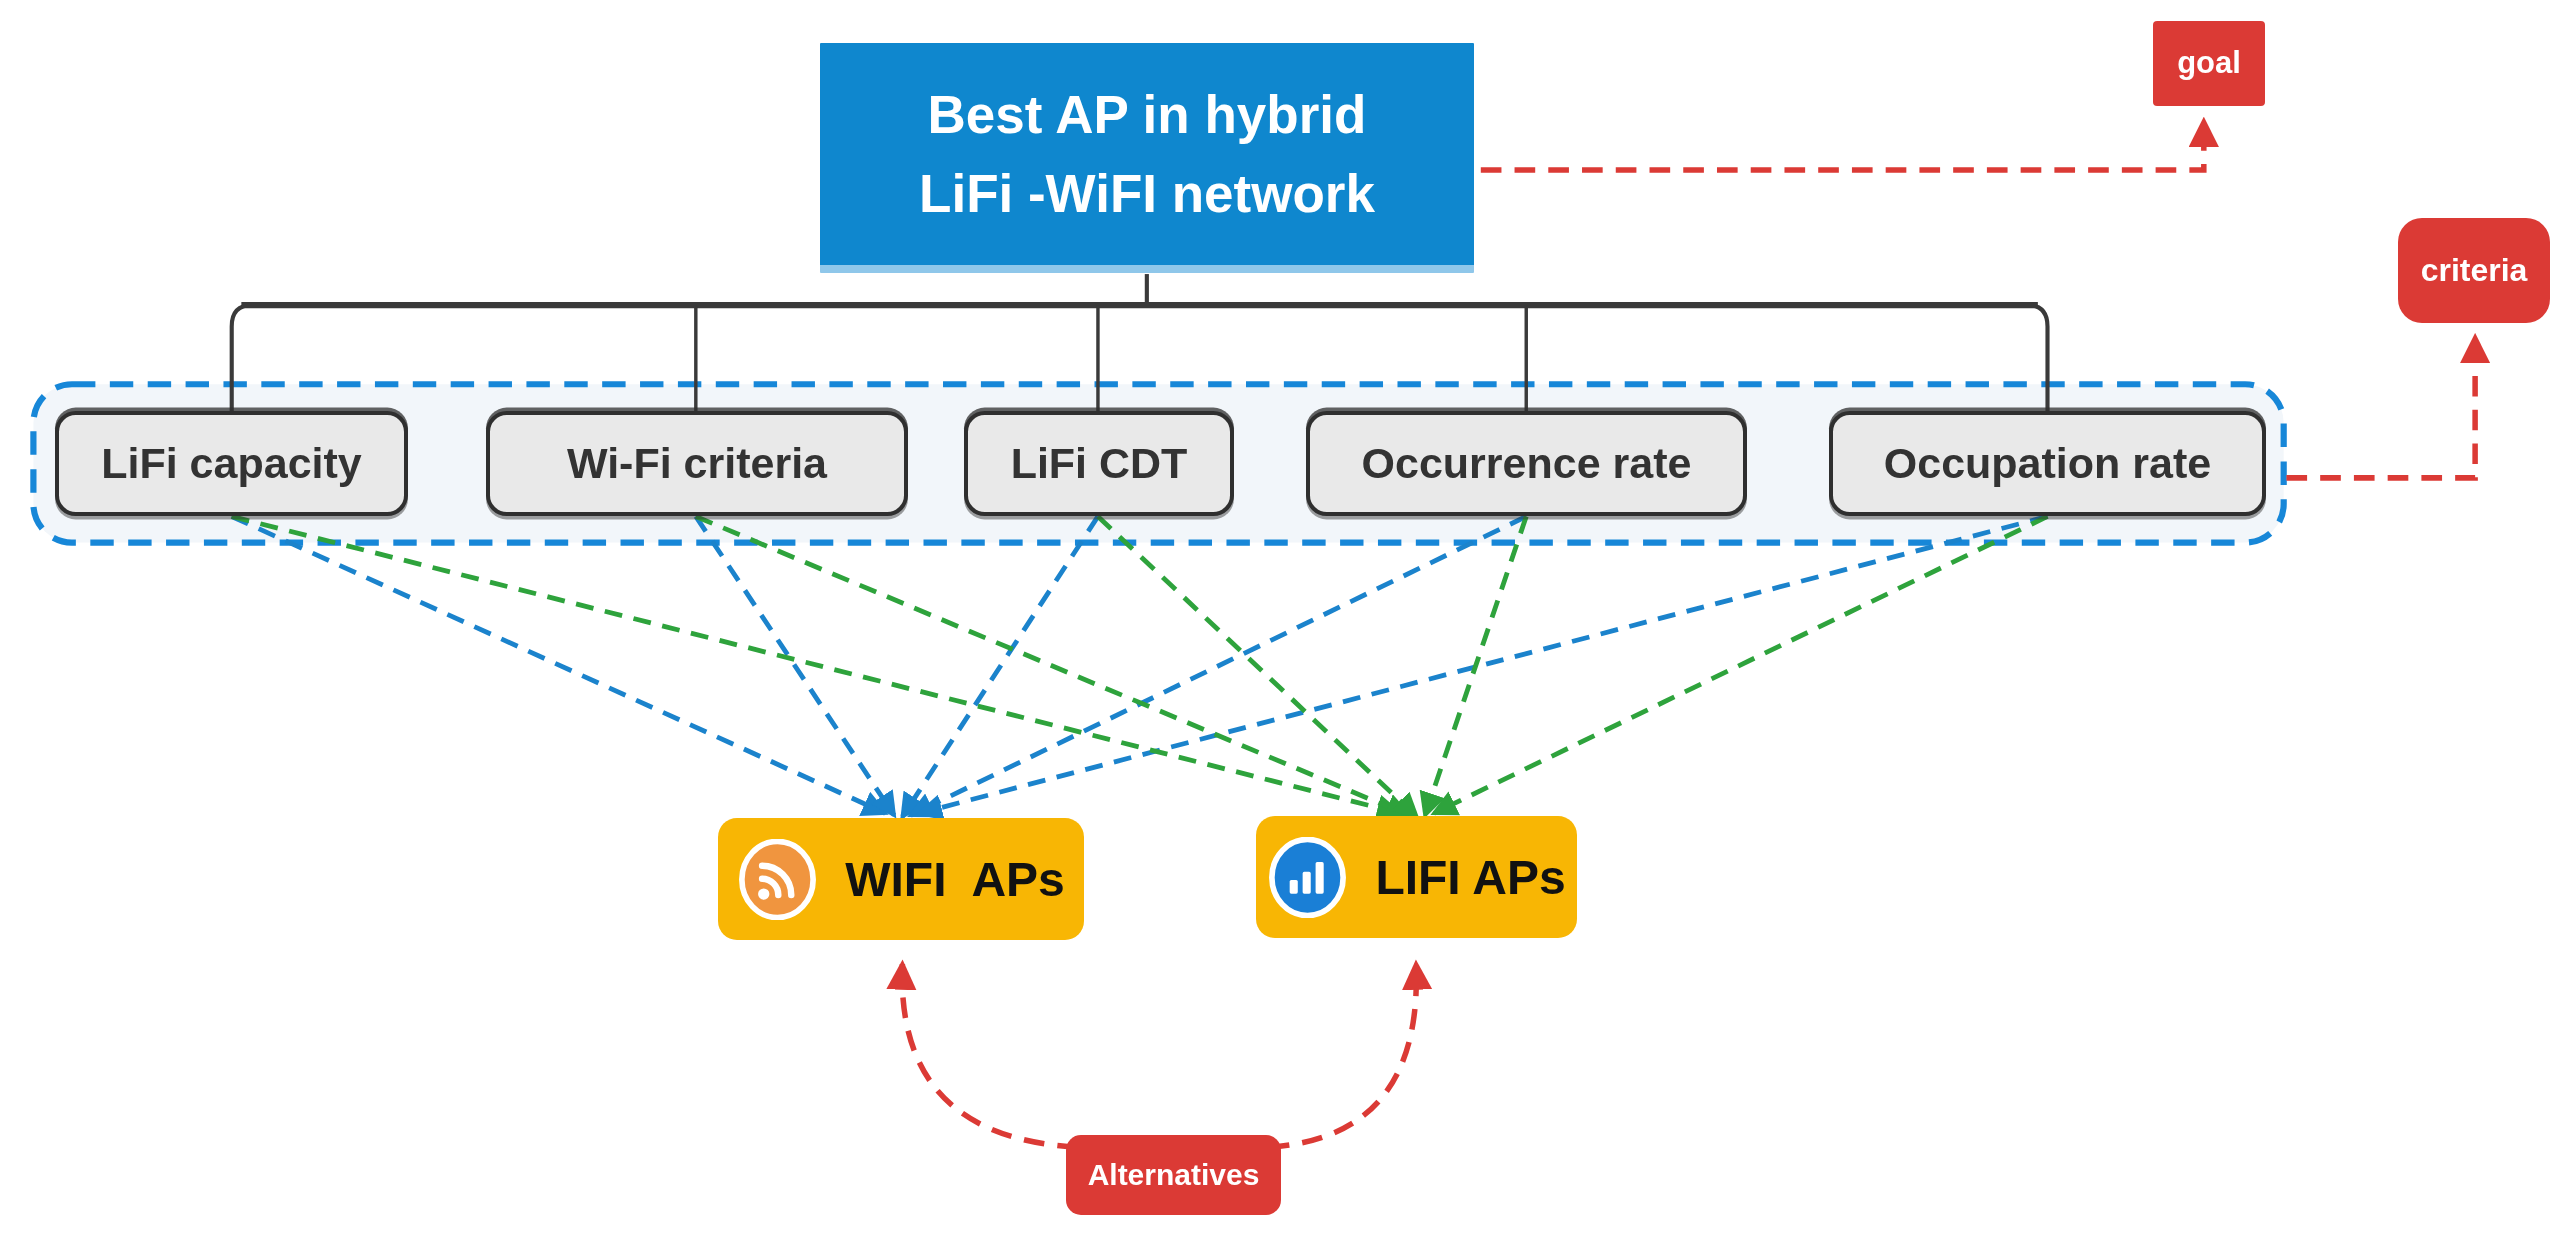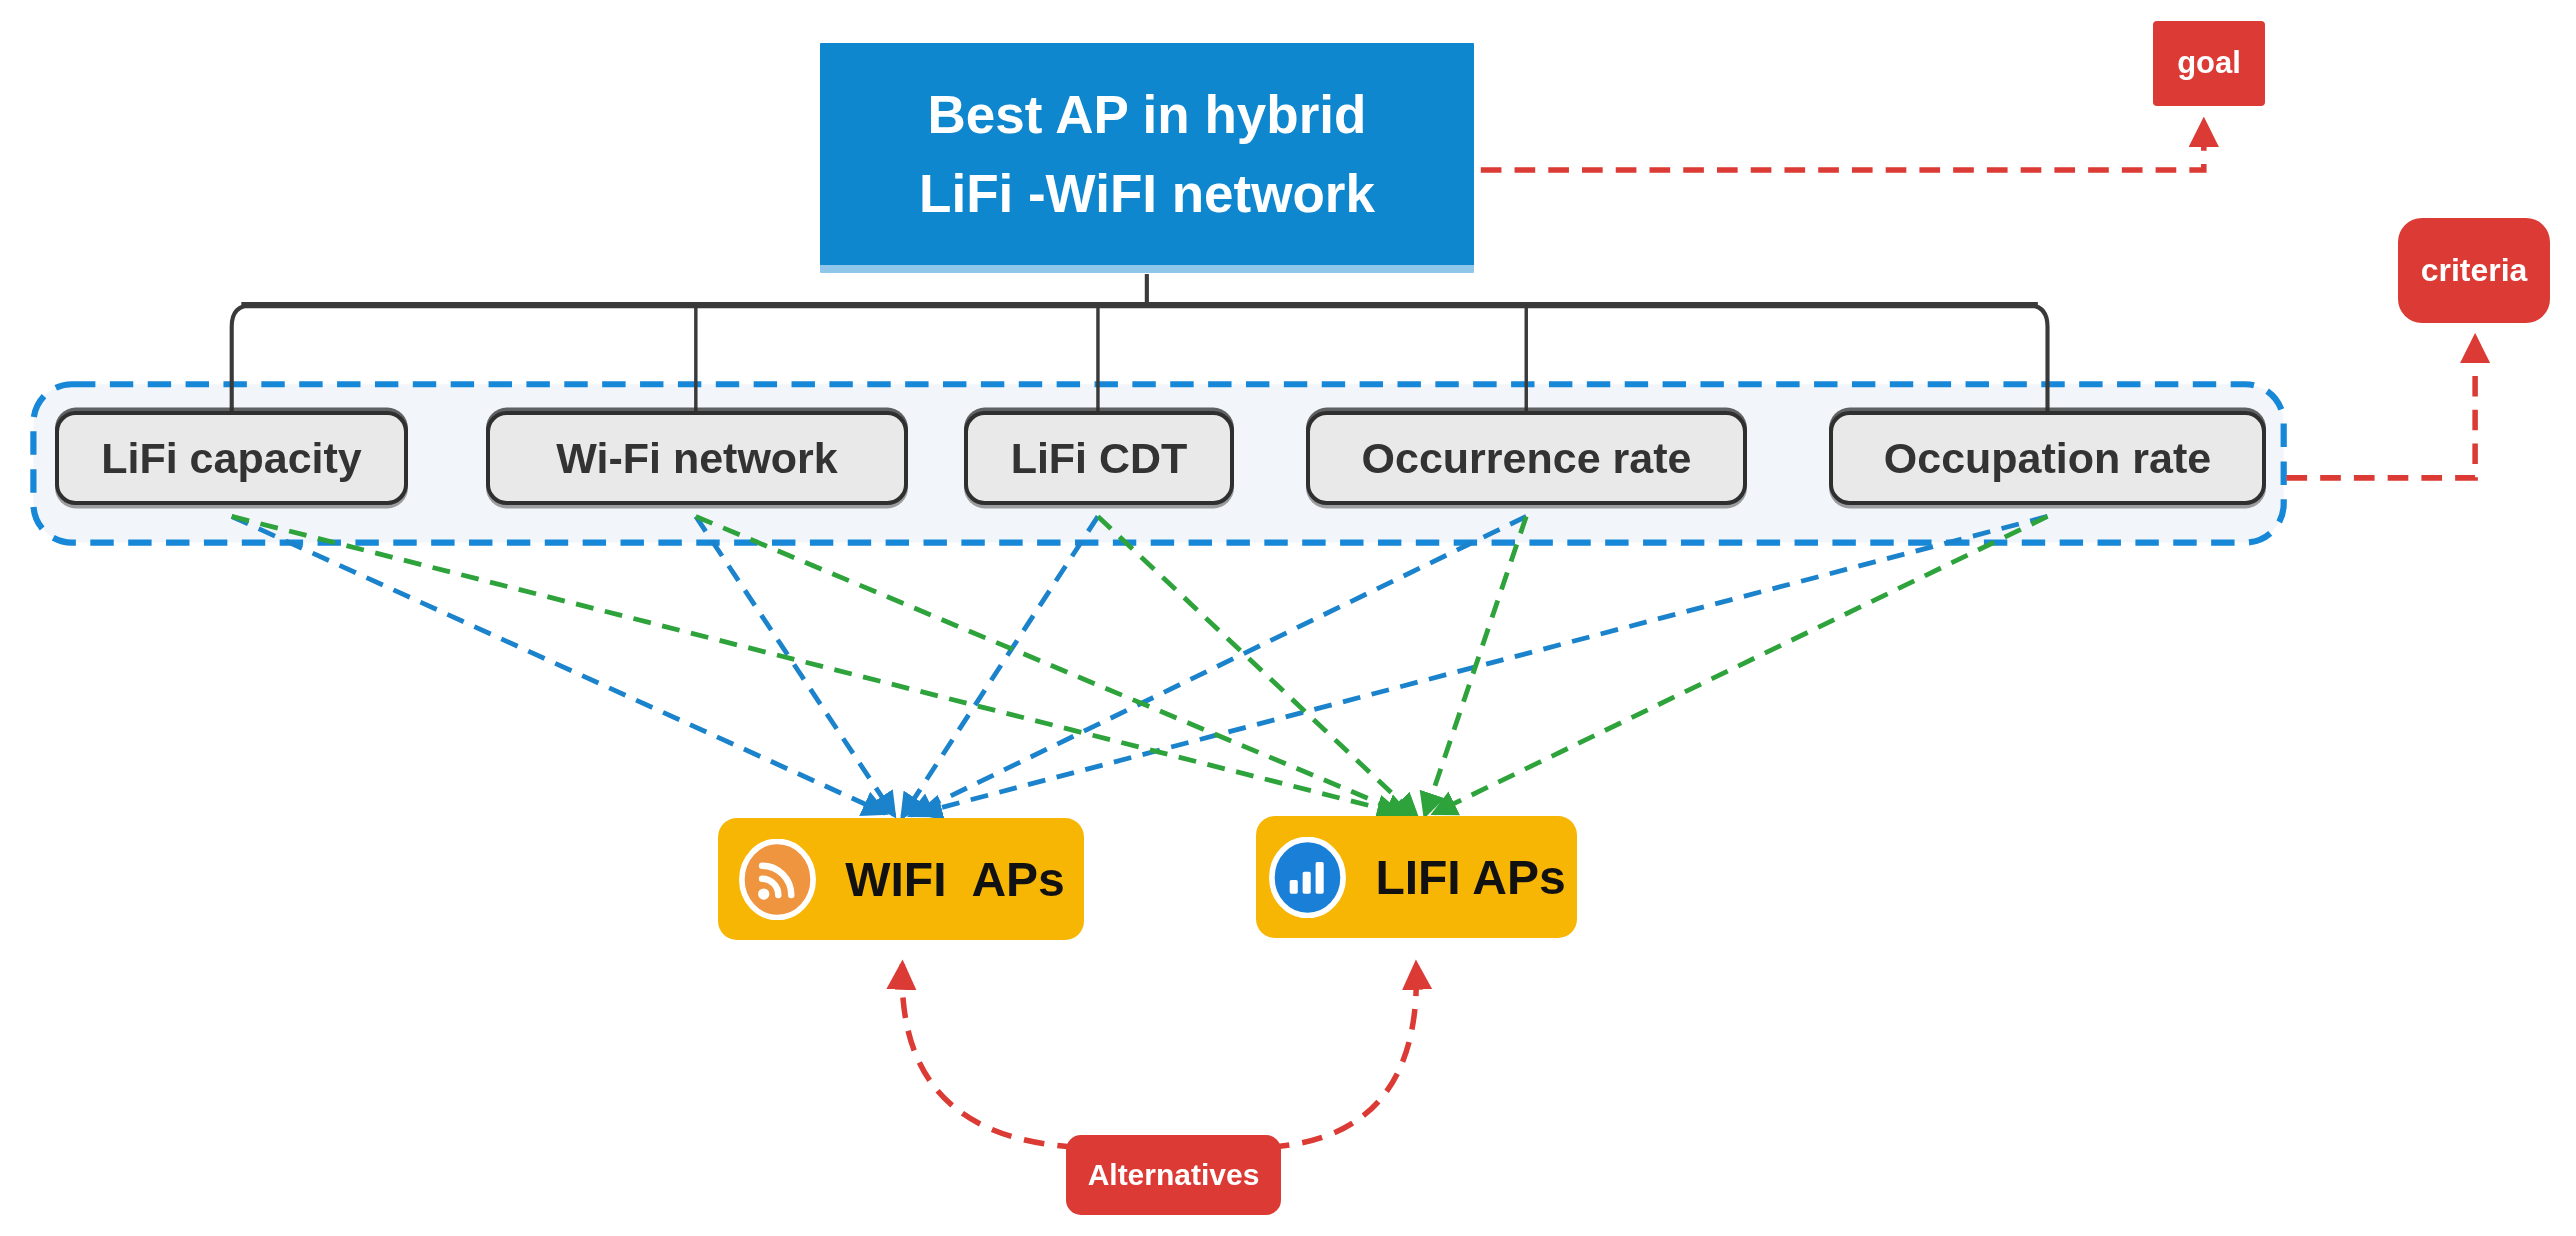--- a/index.html
+++ b/index.html
@@ -29,21 +29,21 @@
     color:#fff;font-size:53px;font-weight:700;
     flex-direction:column;line-height:1.5;text-align:center;border-radius:1px;
   }
   .red-tag{
     background:var(--accent-red);color:#fff;font-weight:700;text-align:left;
   }
   .goal-tag{left:2153px;top:20.7px;width:112px;height:85px;border-radius:4.1px;font-size:31px;}
   .criteria-tag{left:2398px;top:218px;width:152px;height:105px;border-radius:24px;font-size:32px;}
   .alt-tag{left:1066px;top:1135px;width:215px;height:80px;border-radius:15px;font-size:30px;}
   .criterion{
-    top:411px;height:94px;background:var(--box-gray);
+    top:411px;height:105px;background:var(--box-gray);
     border:4.1px solid var(--box-border);border-radius:20.7px;
     box-shadow:0 -3.4px 0 rgba(47,47,47,.75),0 3.4px 0 rgba(47,47,47,.45);
     font-size:43px;font-weight:700;color:#333;white-space:nowrap;
   }
   .c1{left:55px;width:353px;}
   .c2{left:486px;width:422px;}
   .c3{left:964px;width:270px;}
   .c4{left:1306px;width:441px;}
   .c5{left:1829px;width:437px;}
   .ap-node{
@@ -110,21 +110,21 @@
   <div class="node goal-node">
     <div>Best AP in hybrid</div>
     <div>LiFi -WiFI network</div>
   </div>
 
   <div class="node red-tag goal-tag">goal</div>
   <div class="node red-tag criteria-tag">criteria</div>
   <div class="node red-tag alt-tag">Alternatives</div>
 
   <div class="node criterion c1">LiFi capacity</div>
-  <div class="node criterion c2">Wi-Fi network</div>
+  <div class="node criterion c2">Wi-Fi criteria</div>
   <div class="node criterion c3">LiFi CDT</div>
   <div class="node criterion c4">Occurrence rate</div>
   <div class="node criterion c5">Occupation rate</div>
 
   <div class="node ap-node wifi-node">
     <svg class="ap-icon" viewBox="0 0 100 100" xmlns="http://www.w3.org/2000/svg">
       <ellipse cx="50" cy="50" rx="44" ry="47" style="fill:var(--icon-orange);stroke:#fff;stroke-width:7"></ellipse>
       <circle cx="33" cy="68" r="7" fill="#fff"></circle>
       <path d="M31 49 a20 20 0 0 1 20 20" style="fill:none;stroke:#fff;stroke-width:8;stroke-linecap:round"></path>
       <path d="M31 33 a36 36 0 0 1 36 36" style="fill:none;stroke:#fff;stroke-width:8;stroke-linecap:round"></path>

